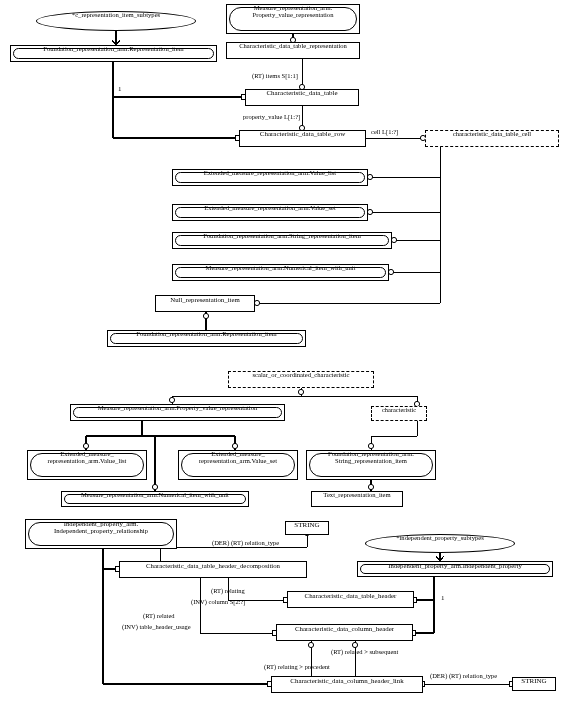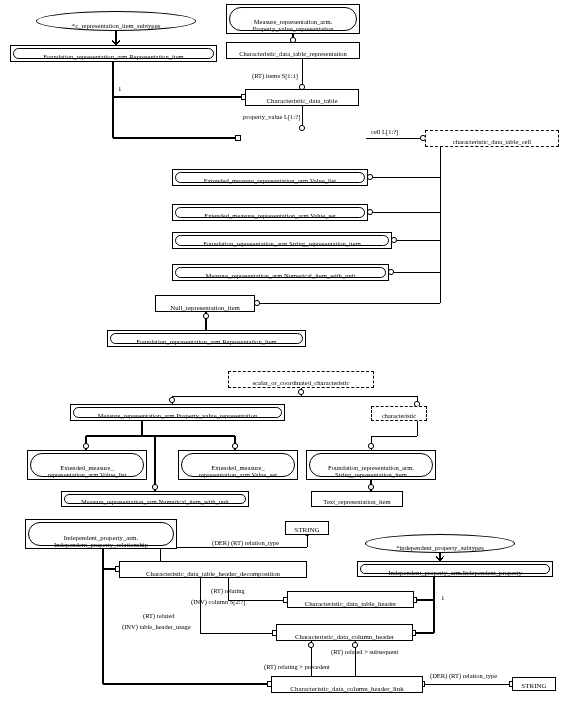--- a/index.html
+++ b/index.html
@@ -1,21 +1,21 @@
 <!DOCTYPE html>
 <html><head>
 <meta charset="utf-8">
 <title>EXPRESS-G Schema Diagram</title>
 <style>
   html,body{margin:0;padding:0;background:#ffffff;}
   body{font-family:"Liberation Serif",serif;}
   #canvas{position:relative;width:566px;height:704px;background:#fff;overflow:hidden;}
   #svg-layer{position:absolute;left:0;top:0;width:566px;height:704px;}
 
-  .node{position:absolute;box-sizing:border-box;display:flex;align-items:flex-end;
+  .node{position:absolute;box-sizing:border-box;display:flex;align-items:flex-start;
         justify-content:center;text-align:center;background:#fff;color:#000;
         line-height:1.05;padding:0 3px;}
   
   .b-plain{border:1px solid #000;}
   
   .b-round{border:1px solid #000;}
   .b-round .inner{position:absolute;left:2px;top:2px;right:2px;bottom:2px;
         border:1px solid #000;border-radius:12px;pointer-events:none;}
   
   .b-dash{border:1px dashed #000;}
@@ -156,20 +156,23 @@
   </div>
 
   <div class="node b-plain" style="left:226px;top:42px;width:134px;height:17px;font-size:6.6px;">
     <span class="txt">Characteristic_data_table_representation</span>
   </div>
 
   <div class="node b-plain" style="left:245px;top:89px;width:114px;height:17px;font-size:7px;">
     <span class="txt">Characteristic_data_table</span>
   </div>
 
+  <div class="node b-plain" style="left:239px;top:130px;width:127px;height:17px;font-size:7px;">
+    <span class="txt">Characteristic_data_table_row</span>
+  </div>
 
   <div class="node b-dash" style="left:425px;top:130px;width:134px;height:17px;font-size:6.6px;">
     <span class="txt">characteristic_data_table_cell</span>
   </div>
 
   <div class="node b-round" style="left:172px;top:169px;width:196px;height:17px;font-size:6.6px;">
     <div class="inner"></div>
     <span class="txt">Extended_measure_representation_arm.Value_list</span>
   </div>
 

